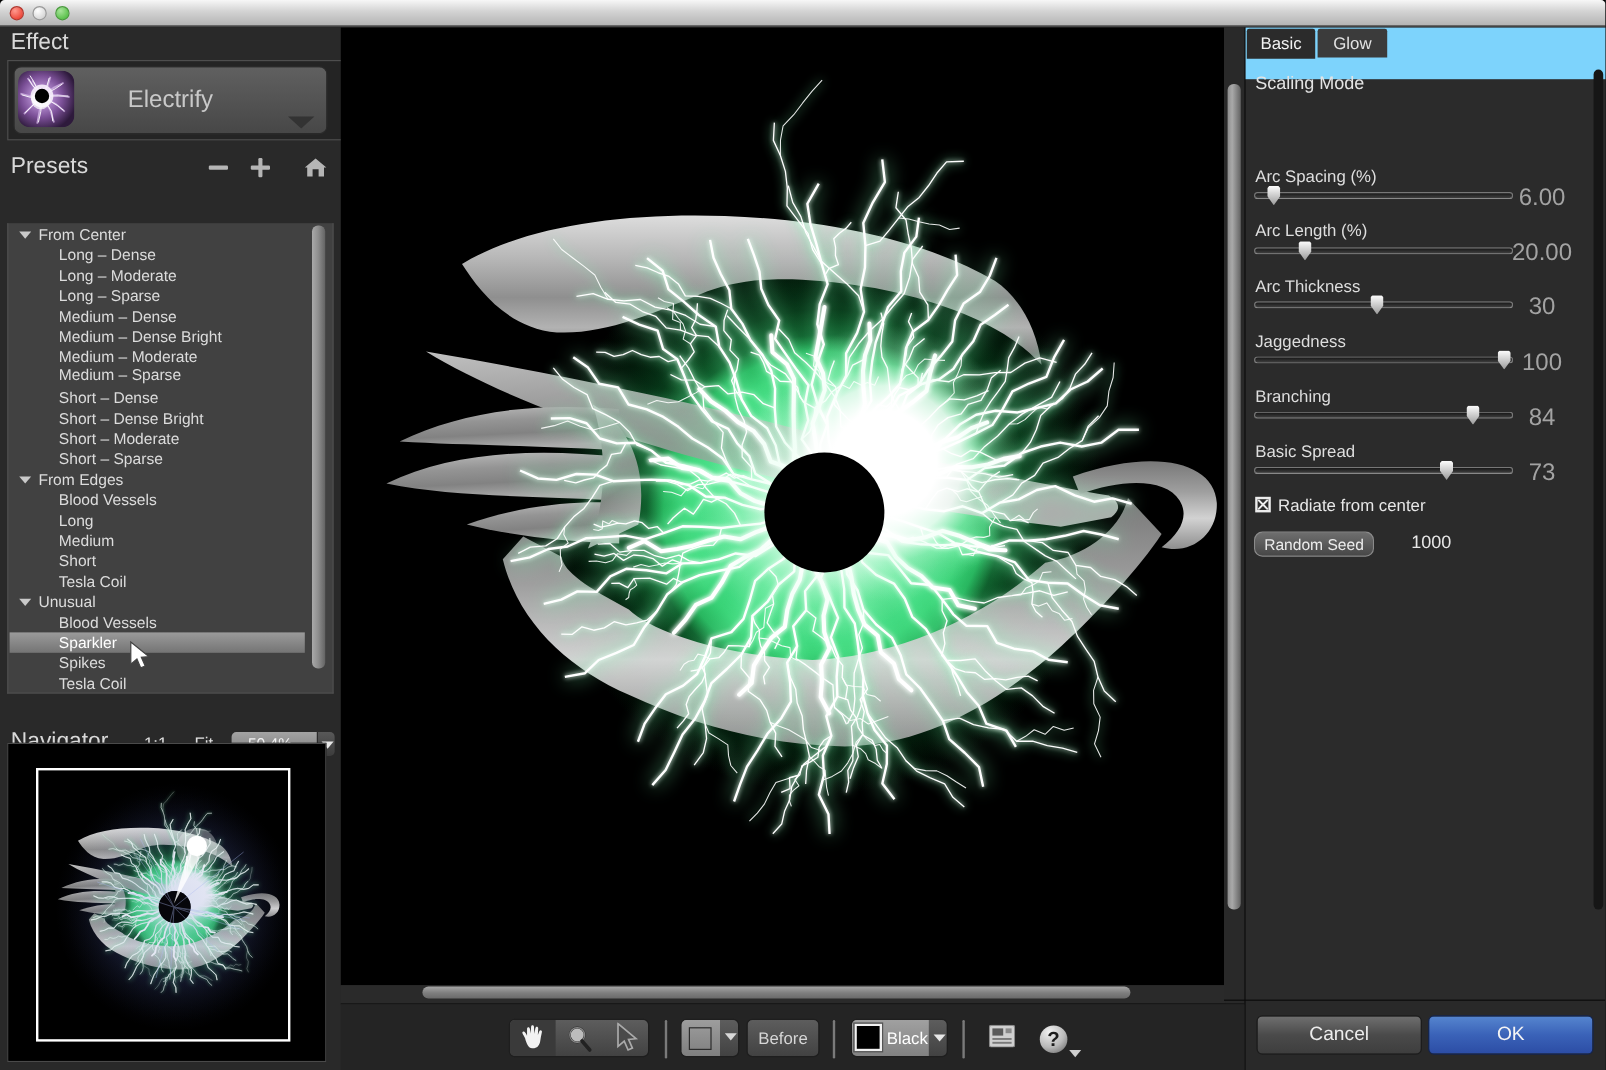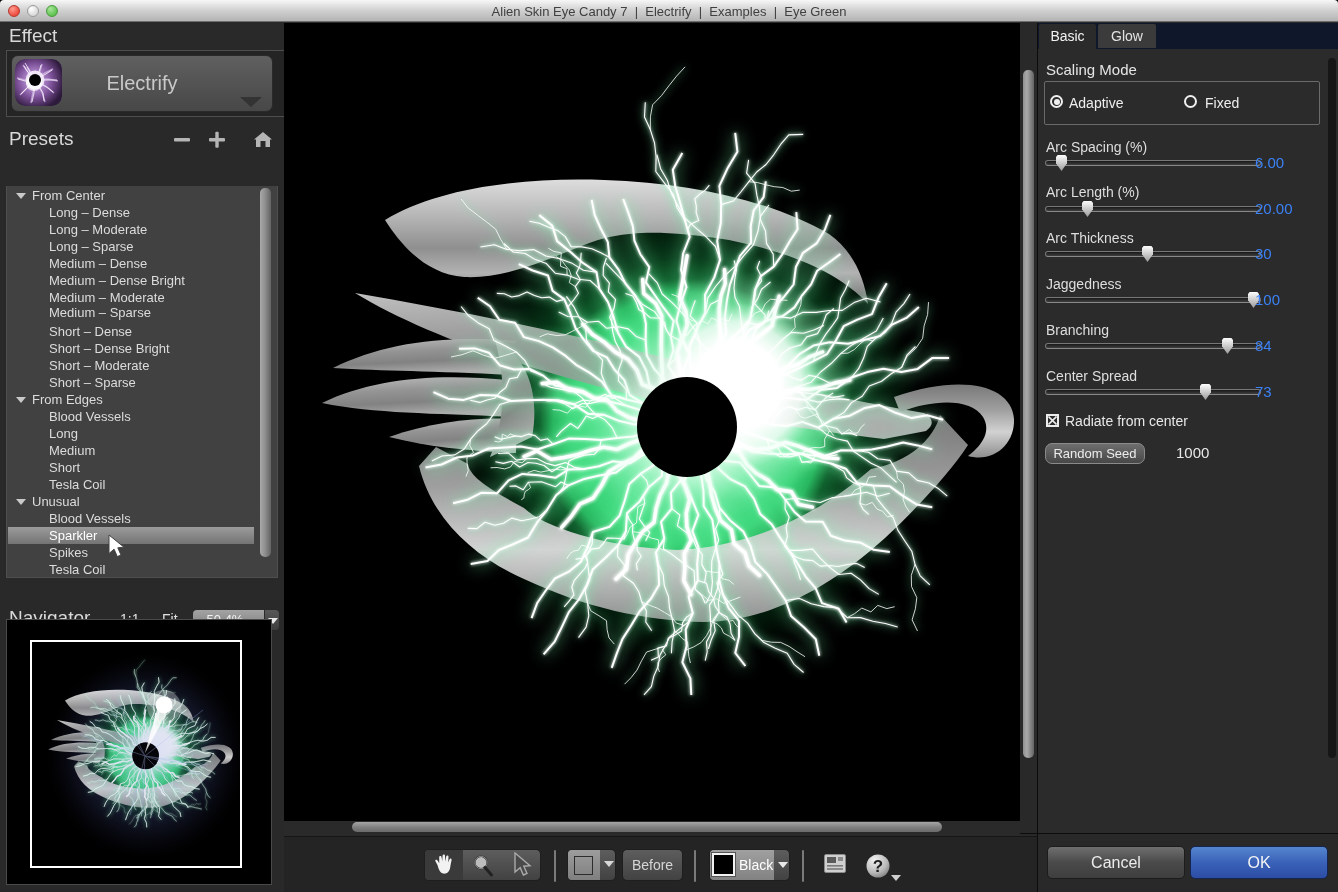--- a/index.html
+++ b/index.html
@@ -32,30 +32,30 @@
 #navbox{left:6px;top:596px;width:266px;height:266px;background:#000;border:1px solid #4a4a4a}
 #navrect{left:23px;top:20px;width:212px;height:228px;border:2px solid #fff}
 
 #canvas{left:284px;top:23px;width:736px;height:798px;background:#000}
 #hscrollstrip{left:284px;top:821px;width:737px;height:15px;background:#2a2a2a}
 #hthumb{left:68px;top:1px;width:590px;height:10px;border-radius:5px;background:linear-gradient(#a6a6a6,#7e7e7e 55%,#6a6a6a)}
 #vscrollstrip{left:1020px;top:23px;width:17px;height:811px;background:#292929}
 #vthumb{left:3px;top:47px;width:11px;height:688px;border-radius:5px;background:linear-gradient(90deg,#8f8f8f,#a9a9a9 35%,#636363)}
 
 #rpanel{left:1037px;top:23px;width:301px;height:811px;background:#2b2b2b;border-left:1px solid #0c0c0c}
-#rtabstrip{left:0;top:0;width:301px;height:26px;background:#0f172a}
+#rtabstrip{left:0;top:0;width:301px;height:43px;background:#7dd3fc}
 #tabbasic{left:1px;top:1px;width:57px;height:25px;background:#2b2b2b;color:#f2f2f2;font-size:14px;text-align:center;line-height:25px;border-radius:2px 2px 0 0}
 #tabglow{left:60px;top:1px;width:58px;height:24px;background:#3b3b3b;color:#e3e3e3;font-size:14px;text-align:center;line-height:24px;border-radius:2px 2px 0 0}
 #scalemode{left:8px;top:38px;color:#e4e4e4;font-size:15px}
 #groupbox{left:6px;top:58px;width:276px;height:44px;border:1px solid #6a6a6a;border-radius:2px}
 .radio{width:13px;height:13px;border:2px solid #f0f0f0;border-radius:50%;background:#2b2b2b}
 .radio.sel::after{content:"";position:absolute;left:1.5px;top:1.5px;width:6px;height:6px;border-radius:50%;background:#f0f0f0}
 .rlab{color:#eee;font-size:14px}
 .slab{position:absolute;color:#dedede;font-size:14px;left:8px}
-.sval{position:absolute;color:#3b82f6;font-size:15px;width:60px;text-align:left;left:217px}
+.sval{position:absolute;color:#a3a3a3;font-size:20px;width:60px;text-align:center;left:217px}
 .track{position:absolute;left:7px;width:216px;height:6px;border-radius:3px;background:linear-gradient(#181818,#3f3f3f);border:1px solid #777;border-bottom-color:#888}
 .thumb{position:absolute;width:11px;height:16px;top:-6px;background:linear-gradient(#fdfdfd,#c2c2c2 60%,#9a9a9a);clip-path:polygon(15% 0,85% 0,100% 12%,100% 52%,50% 100%,0 52%,0 12%)}
 #checkbox{left:8px;top:391px;width:13px;height:13px;border:2px solid #ececec;background:#2b2b2b}
 #checklab{left:27px;top:390px;color:#e8e8e8;font-size:14px}
 #seedbtn{left:7px;top:420px;width:100px;height:21px;border-radius:7px;background:linear-gradient(#6e6e6e,#474747);border:1px solid #8a8a8a;color:#ececec;font-size:13px;text-align:center;line-height:19px}
 #seedval{left:138px;top:421px;color:#e8e8e8;font-size:15px}
 #rdivider{left:1020px;top:833px;width:318px;height:1px;background:#0c0c0c}
 #rscroll2{left:290px;top:35px;width:8px;height:700px;border-radius:4px;background:#161616}
 
 #cancelbtn{left:1047px;top:846px;width:138px;height:33px;border-radius:5px;background:linear-gradient(#6f6f6f,#4a4a4a 50%,#3e3e3e);border:1px solid #1c1c1c;color:#ececec;font-size:16px;text-align:center;line-height:31px}
@@ -63,21 +63,20 @@
 
 #toolbar{left:284px;top:837px;width:753px;height:55px;background:#242424}
 .tbtn{position:absolute;background:linear-gradient(#5d5d5d,#424242);border:1px solid #1e1e1e;border-radius:5px}
 .tsep{position:absolute;top:13px;width:2px;height:32px;background:#7a7a7a;border-radius:1px}
 </style></head><body>
 <div id="win">
   <div class="abs" id="titlebar">
     <div class="abs tl" style="left:8px;background:radial-gradient(circle at 35% 30%,#ff9a8f,#ee4d3f 70%);border:1px solid #b23830"></div>
     <div class="abs tl" style="left:27px;background:radial-gradient(circle at 35% 30%,#ffffff,#d8d8d8 70%);border:1px solid #9a9a9a"></div>
     <div class="abs tl" style="left:46px;background:radial-gradient(circle at 35% 30%,#a8e49a,#5fc350 70%);border:1px solid #4a9a3e"></div>
-    <div class="abs" id="title">Alien Skin Eye Candy 7&nbsp; | &nbsp;Electrify&nbsp; | &nbsp;Examples&nbsp; | &nbsp;Eye Green</div>
   </div>
 
   <div class="abs" id="leftpanel">
     <div class="abs hdr" style="left:9px;top:2px">Effect</div>
     <div class="abs" id="fxbox">
       <div class="abs" id="fxbtn">
         <svg class="abs" id="fxthumb" viewBox="0 0 47 47">
           <defs>
           <radialGradient id="pg" cx="0.42" cy="0.46" r="0.62">
             <stop offset="0" stop-color="#e9d7f5"></stop>
@@ -463,26 +462,20 @@
   <div class="abs" id="vscrollstrip">
       <div class="abs" id="vthumb"></div>
     </div>
 
   <div class="abs" id="rpanel">
     <div class="abs" id="rtabstrip">
       <div class="abs" id="tabbasic">Basic</div>
       <div class="abs" id="tabglow">Glow</div>
     </div>
     <div class="abs" id="scalemode">Scaling Mode</div>
-    <div class="abs" id="groupbox">
-      <div class="abs radio sel" style="left:5px;top:13px"></div>
-      <div class="abs rlab" style="left:24px;top:13px">Adaptive</div>
-      <div class="abs radio" style="left:139px;top:13px"></div>
-      <div class="abs rlab" style="left:160px;top:13px">Fixed</div>
-    </div>
     <div class="slab" style="top:116px">Arc Spacing (%)</div>
 <div class="track" style="top:137px">
         <div class="thumb" style="left:10px"></div>
       </div>
 <div class="sval" style="top:131px">6.00</div>
 <div class="slab" style="top:161px">Arc Length (%)</div>
 <div class="track" style="top:183px">
         <div class="thumb" style="left:36px"></div>
       </div>
 <div class="sval" style="top:177px">20.00</div>
@@ -494,21 +487,21 @@
 <div class="slab" style="top:253px">Jaggedness</div>
 <div class="track" style="top:274px">
         <div class="thumb" style="left:202px"></div>
       </div>
 <div class="sval" style="top:268px">100</div>
 <div class="slab" style="top:299px">Branching</div>
 <div class="track" style="top:320px">
         <div class="thumb" style="left:176px"></div>
       </div>
 <div class="sval" style="top:314px">84</div>
-<div class="slab" style="top:345px">Center Spread</div>
+<div class="slab" style="top:345px">Basic Spread</div>
 <div class="track" style="top:366px">
         <div class="thumb" style="left:154px"></div>
       </div>
 <div class="sval" style="top:360px">73</div>
     <div class="abs" id="checkbox">
         <svg width="9" height="9" viewBox="0 0 9 9" style="display:block">
           <path d="M0.5,0.5 L8.5,8.5 M8.5,0.5 L0.5,8.5" stroke="#ececec" stroke-width="1.6"></path>
         </svg>
       </div>
     <div class="abs" id="checklab">Radiate from center</div>

